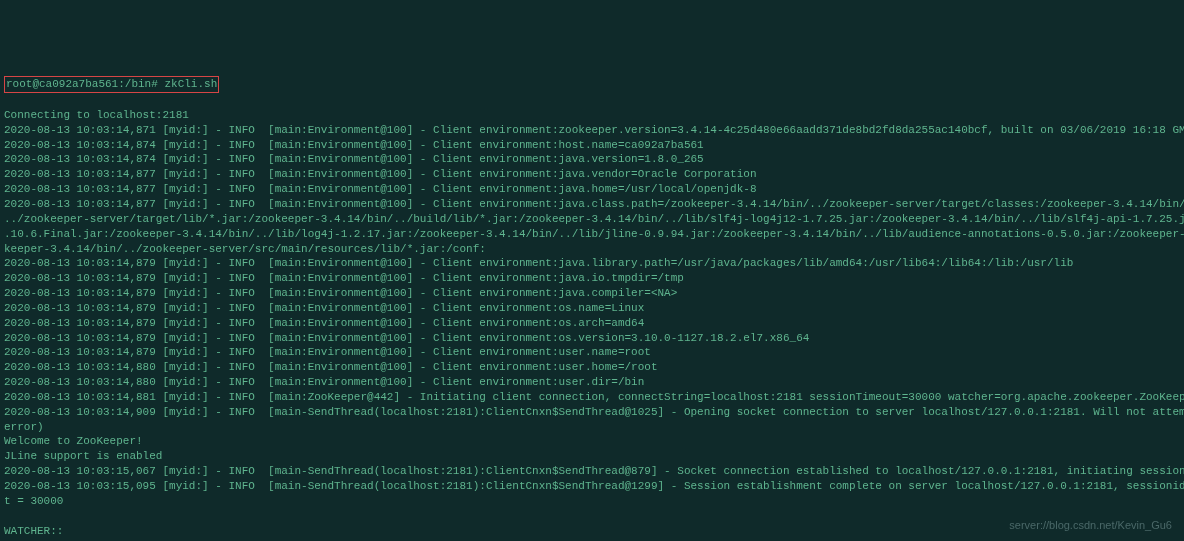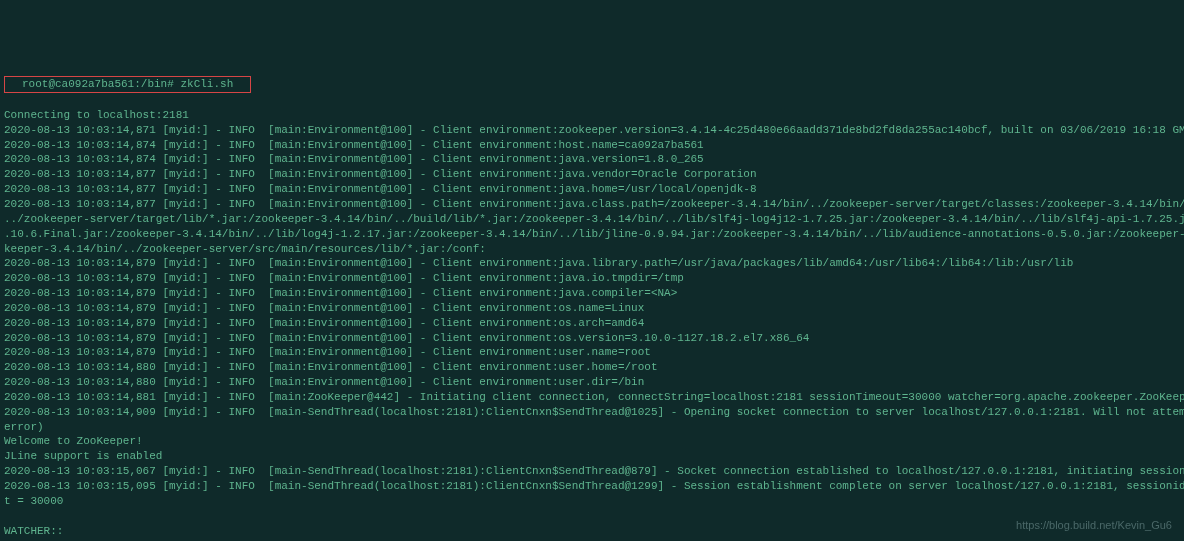--- a/index.html
+++ b/index.html
@@ -13,21 +13,21 @@
   white-space: pre;
   overflow: hidden;
   width: 1184px;
   height: 541px;
   position: relative;
 }
 .terminal-line { white-space: pre; }
 .highlight-box {
   border: 1px solid #d64545;
   display: inline-block;
-  padding: 0 17px;
+  padding: 0 1px;
 }
 .watermark {
   position: absolute;
   bottom: 8px;
   right: 12px;
   color: #4a6868;
   font-size: 11px;
   font-family: Arial, sans-serif;
 }
 </style>
@@ -36,16 +36,16 @@
 
 
 
 <div>
 <div class="terminal-line"><span class="highlight-box"><span>root@ca092a7ba561:/bin# </span><span>zkCli.sh</span></span></div>
 <div id="log-lines"><div class="terminal-line">Connecting to localhost:2181</div><div class="terminal-line">2020-08-13 10:03:14,871 [myid:] - INFO  [main:Environment@100] - Client environment:zookeeper.version=3.4.14-4c25d480e66aadd371de8bd2fd8da255ac140bcf, built on 03/06/2019 16:18 GMT</div><div class="terminal-line">2020-08-13 10:03:14,874 [myid:] - INFO  [main:Environment@100] - Client environment:host.name=ca092a7ba561</div><div class="terminal-line">2020-08-13 10:03:14,874 [myid:] - INFO  [main:Environment@100] - Client environment:java.version=1.8.0_265</div><div class="terminal-line">2020-08-13 10:03:14,877 [myid:] - INFO  [main:Environment@100] - Client environment:java.vendor=Oracle Corporation</div><div class="terminal-line">2020-08-13 10:03:14,877 [myid:] - INFO  [main:Environment@100] - Client environment:java.home=/usr/local/openjdk-8</div><div class="terminal-line">2020-08-13 10:03:14,877 [myid:] - INFO  [main:Environment@100] - Client environment:java.class.path=/zookeeper-3.4.14/bin/../zookeeper-server/target/classes:/zookeeper-3.4.14/bin/../build/classes:/zookeep</div><div class="terminal-line">../zookeeper-server/target/lib/*.jar:/zookeeper-3.4.14/bin/../build/lib/*.jar:/zookeeper-3.4.14/bin/../lib/slf4j-log4j12-1.7.25.jar:/zookeeper-3.4.14/bin/../lib/slf4j-api-1.7.25.jar:/zookeeper-3.4.14/bin/</div><div class="terminal-line">.10.6.Final.jar:/zookeeper-3.4.14/bin/../lib/log4j-1.2.17.jar:/zookeeper-3.4.14/bin/../lib/jline-0.9.94.jar:/zookeeper-3.4.14/bin/../lib/audience-annotations-0.5.0.jar:/zookeeper-3.4.14/bin/../zookeeper-3</div><div class="terminal-line">keeper-3.4.14/bin/../zookeeper-server/src/main/resources/lib/*.jar:/conf:</div><div class="terminal-line">2020-08-13 10:03:14,879 [myid:] - INFO  [main:Environment@100] - Client environment:java.library.path=/usr/java/packages/lib/amd64:/usr/lib64:/lib64:/lib:/usr/lib</div><div class="terminal-line">2020-08-13 10:03:14,879 [myid:] - INFO  [main:Environment@100] - Client environment:java.io.tmpdir=/tmp</div><div class="terminal-line">2020-08-13 10:03:14,879 [myid:] - INFO  [main:Environment@100] - Client environment:java.compiler=&lt;NA&gt;</div><div class="terminal-line">2020-08-13 10:03:14,879 [myid:] - INFO  [main:Environment@100] - Client environment:os.name=Linux</div><div class="terminal-line">2020-08-13 10:03:14,879 [myid:] - INFO  [main:Environment@100] - Client environment:os.arch=amd64</div><div class="terminal-line">2020-08-13 10:03:14,879 [myid:] - INFO  [main:Environment@100] - Client environment:os.version=3.10.0-1127.18.2.el7.x86_64</div><div class="terminal-line">2020-08-13 10:03:14,879 [myid:] - INFO  [main:Environment@100] - Client environment:user.name=root</div><div class="terminal-line">2020-08-13 10:03:14,880 [myid:] - INFO  [main:Environment@100] - Client environment:user.home=/root</div><div class="terminal-line">2020-08-13 10:03:14,880 [myid:] - INFO  [main:Environment@100] - Client environment:user.dir=/bin</div><div class="terminal-line">2020-08-13 10:03:14,881 [myid:] - INFO  [main:ZooKeeper@442] - Initiating client connection, connectString=localhost:2181 sessionTimeout=30000 watcher=org.apache.zookeeper.ZooKeeperMain$MyWatcher@5ce65a89</div><div class="terminal-line">2020-08-13 10:03:14,909 [myid:] - INFO  [main-SendThread(localhost:2181):ClientCnxn$SendThread@1025] - Opening socket connection to server localhost/127.0.0.1:2181. Will not attempt to authenticate using</div><div class="terminal-line">error)</div><div class="terminal-line">Welcome to ZooKeeper!</div><div class="terminal-line">JLine support is enabled</div><div class="terminal-line">2020-08-13 10:03:15,067 [myid:] - INFO  [main-SendThread(localhost:2181):ClientCnxn$SendThread@879] - Socket connection established to localhost/127.0.0.1:2181, initiating session</div><div class="terminal-line">2020-08-13 10:03:15,095 [myid:] - INFO  [main-SendThread(localhost:2181):ClientCnxn$SendThread@1299] - Session establishment complete on server localhost/127.0.0.1:2181, sessionid = 0x30001cd9ff60001, neg</div><div class="terminal-line">t = 30000</div><div class="terminal-line">&nbsp;</div><div class="terminal-line">WATCHER::</div><div class="terminal-line">&nbsp;</div></div>
 
 
 </div>
 
-<div class="watermark">https://blog.build.net/Kevin_Gu6</div>
+<div class="watermark">server://blog.csdn.net/Kevin_Gu6</div>
 
 
 
 
 </body></html>

